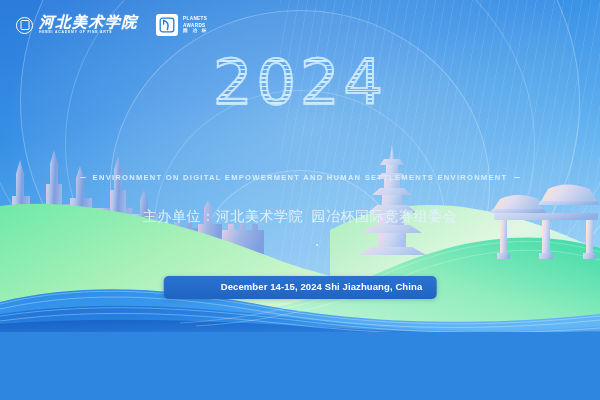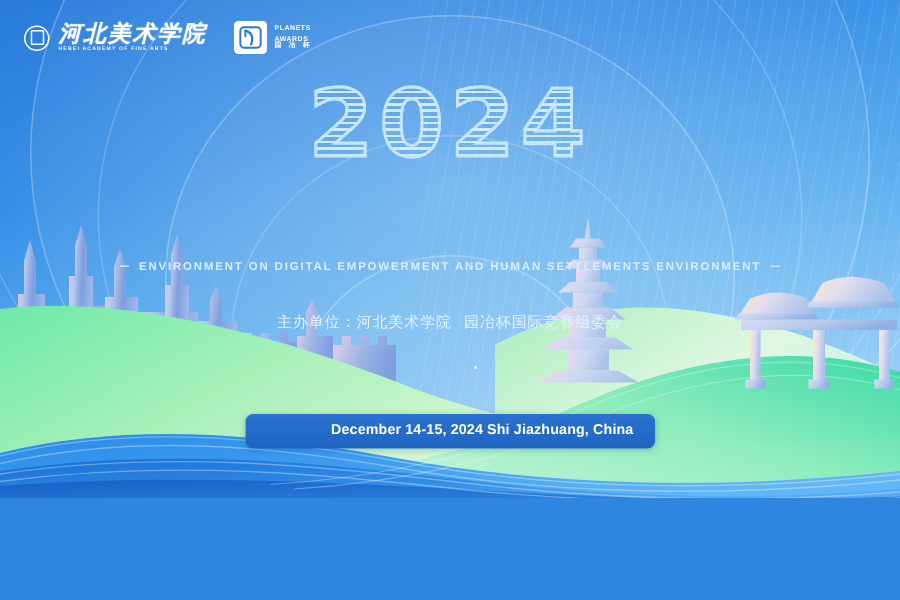--- a/index.html
+++ b/index.html
@@ -92,21 +92,21 @@
   }
 
   
   .year-wrap {
     position:absolute; left:0; right:0; top:52px;
     text-align:center; z-index:11; pointer-events:none;
   }
   .year {
     display:inline-block; position:relative;
     font-family:"DejaVu Sans","Liberation Sans",sans-serif;
-    font-size:62px; font-weight:700; letter-spacing:4px;
+    font-size:62px; font-weight:400; letter-spacing:4px;
     line-height:1;
     color:transparent;
     -webkit-text-stroke:2px rgba(200,231,252,0.95);
     background-image:repeating-linear-gradient(to bottom,
         rgba(214,238,255,0.95) 0px, rgba(214,238,255,0.95) 1.6px,
         rgba(214,238,255,0) 1.6px, rgba(214,238,255,0) 4.2px);
     -webkit-background-clip:text; background-clip:text;
   }
 
   
@@ -130,21 +130,21 @@
   .subtitle-en {
     font-size:7.6px; font-weight:600; letter-spacing:1.25px;
     color:#d8edfd; white-space:nowrap; line-height:1;
   }
 
   
   .organizer {
     position:absolute; left:0; right:0; top:208px;
     text-align:center; z-index:11;
     font-family:"DejaVu Sans","Liberation Sans",sans-serif;
-    font-size:10px; font-weight:500; letter-spacing:0.6px;
+    font-size:14px; font-weight:500; letter-spacing:0.6px;
     color:#e3f2fe;
   }
   .organizer .org-gap { display:inline-block; width:8px; }
 
   
   .date-badge {
     position:absolute; left:50%; top:276px; transform:translateX(-50%);
     z-index:12;
     background:linear-gradient(180deg,#2a72cf 0%,#2064c2 100%);
     border-radius:5px;

